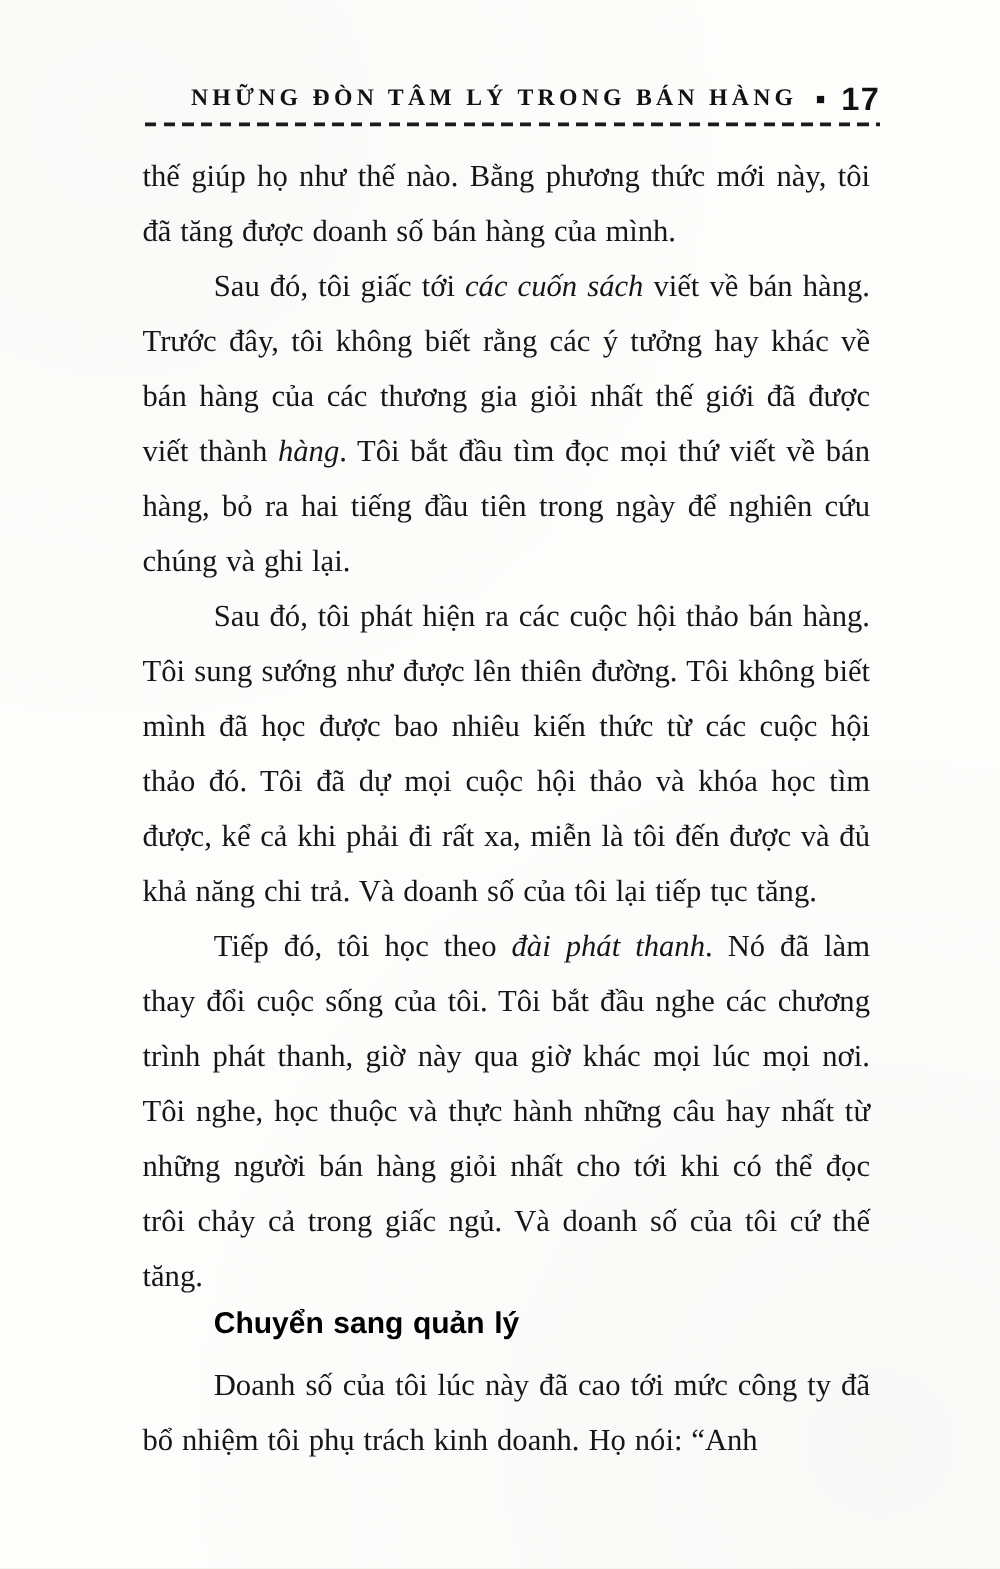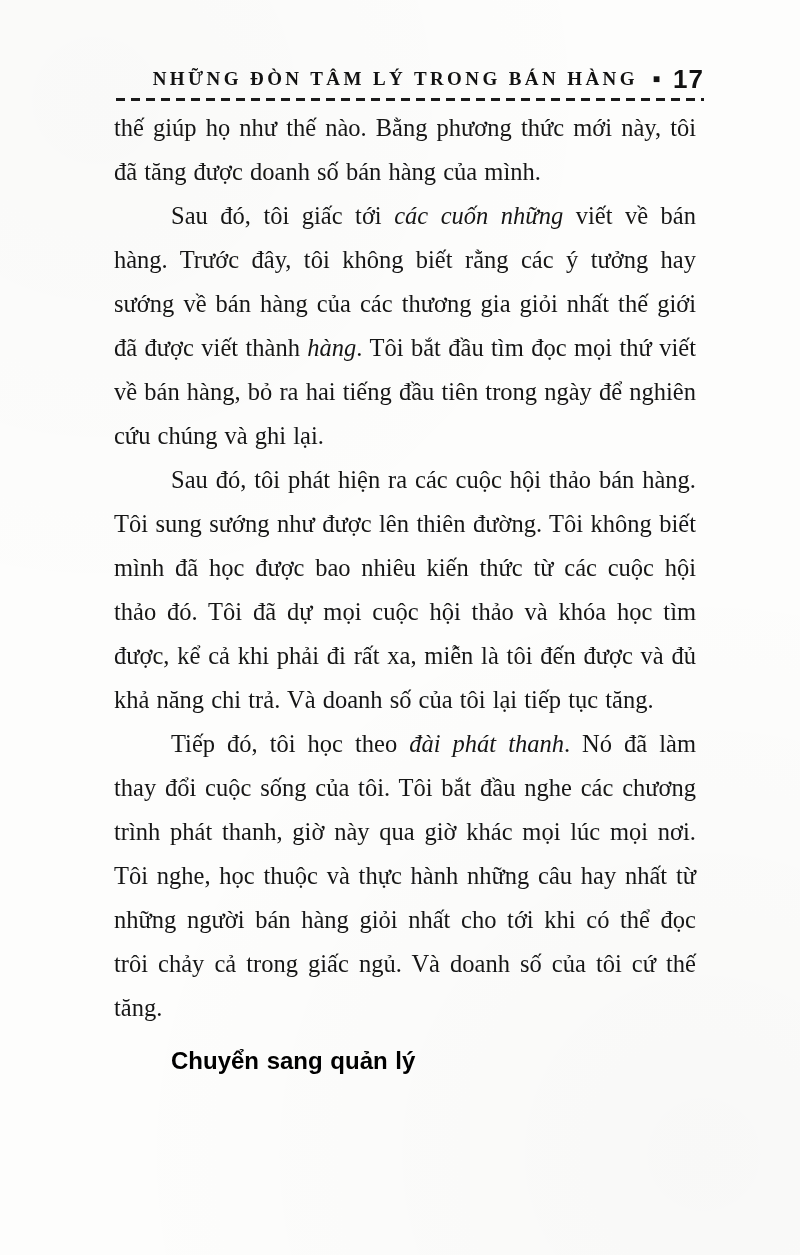--- a/index.html
+++ b/index.html
@@ -31,33 +31,33 @@
     font-family:"Liberation Sans", sans-serif;
     font-weight:700; font-size:26px; line-height:1; color:#121212;
     letter-spacing:1px;
   }
   .header-divider{
     margin-top:6px; height:3px;
     background:repeating-linear-gradient(90deg,#1b1b1b 0 9px, transparent 9px 15px);
   }
 
   .body-text{
-    position:absolute; left:114px; top:106px; width:582px;
+    position:absolute; left:114px; top:120px; width:582px;
     font-size:24.5px; line-height:44px;
     text-align:justify; text-justify:inter-word;
     word-spacing:1px;
   }
   .para{ margin:0; text-indent:57px; }
   .para.continued{ text-indent:0; }
   .para em{ font-style:italic; }
 
   .section-heading{
     font-family:"Liberation Sans", sans-serif;
     font-size:24px; font-weight:700; color:#000;
-    margin:16px 0 13px 57px; line-height:30px;
+    margin:0 0 13px 57px; line-height:30px;
     text-align:left;
   }
 </style>
 </head>
 <body>
 
 <div class="page">
 
   <header class="running-header">
     <div class="header-row">
@@ -65,23 +65,24 @@
       <span class="header-bullet">■</span>
       <span class="header-page-number">17</span>
     </div>
     <div class="header-divider"></div>
   </header>
 
   <main class="body-text">
 
     <p class="para continued"><span>thế giúp họ như thế nào. Bằng phương thức mới này, tôi đã tăng được doanh số bán hàng của mình.</span></p>
 
-    <p class="para"><span>Sau đó, tôi giấc tới </span><em>các cuốn những</em><span> viết về bán hàng. Trước đây, tôi không biết rằng các ý tưởng hay sướng về bán hàng của các thương gia giỏi nhất thế giới đã được viết thành </span><em>hàng</em><span>. Tôi bắt đầu tìm đọc mọi thứ viết về bán hàng, bỏ ra hai tiếng đầu tiên trong ngày để nghiên cứu chúng và ghi lại.</span></p>
+    <p class="para"><span>Sau đó, tôi giấc tới </span><em>các cuốn sách</em><span> viết về bán hàng. Trước đây, tôi không biết rằng các ý tưởng hay khác về bán hàng của các thương gia giỏi nhất thế giới đã được viết thành </span><em>hàng</em><span>. Tôi bắt đầu tìm đọc mọi thứ viết về bán hàng, bỏ ra hai tiếng đầu tiên trong ngày để nghiên cứu chúng và ghi lại.</span></p>
 
     <p class="para"><span>Sau đó, tôi phát hiện ra các cuộc hội thảo bán hàng. Tôi sung sướng như được lên thiên đường. Tôi không biết mình đã học được bao nhiêu kiến thức từ các cuộc hội thảo đó. Tôi đã dự mọi cuộc hội thảo và khóa học tìm được, kể cả khi phải đi rất xa, miễn là tôi đến được và đủ khả năng chi trả. Và doanh số của tôi lại tiếp tục tăng.</span></p>
 
     <p class="para"><span>Tiếp đó, tôi học theo </span><em>đài phát thanh</em><span>. Nó đã làm thay đổi cuộc sống của tôi. Tôi bắt đầu nghe các chương trình phát thanh, giờ này qua giờ khác mọi lúc mọi nơi. Tôi nghe, học thuộc và thực hành những câu hay nhất từ những người bán hàng giỏi nhất cho tới khi có thể đọc trôi chảy cả trong giấc ngủ. Và doanh số của tôi cứ thế tăng.</span></p>
 
     <h2 class="section-heading">Chuyển sang quản lý</h2>
 
+    <p class="para"><span>Doanh số của tôi lúc này đã cao tới mức công ty đã bổ nhiệm tôi phụ trách kinh doanh. Họ nói: “Anh</span></p>
 
   </main>
 </div>
 
 </body></html>

